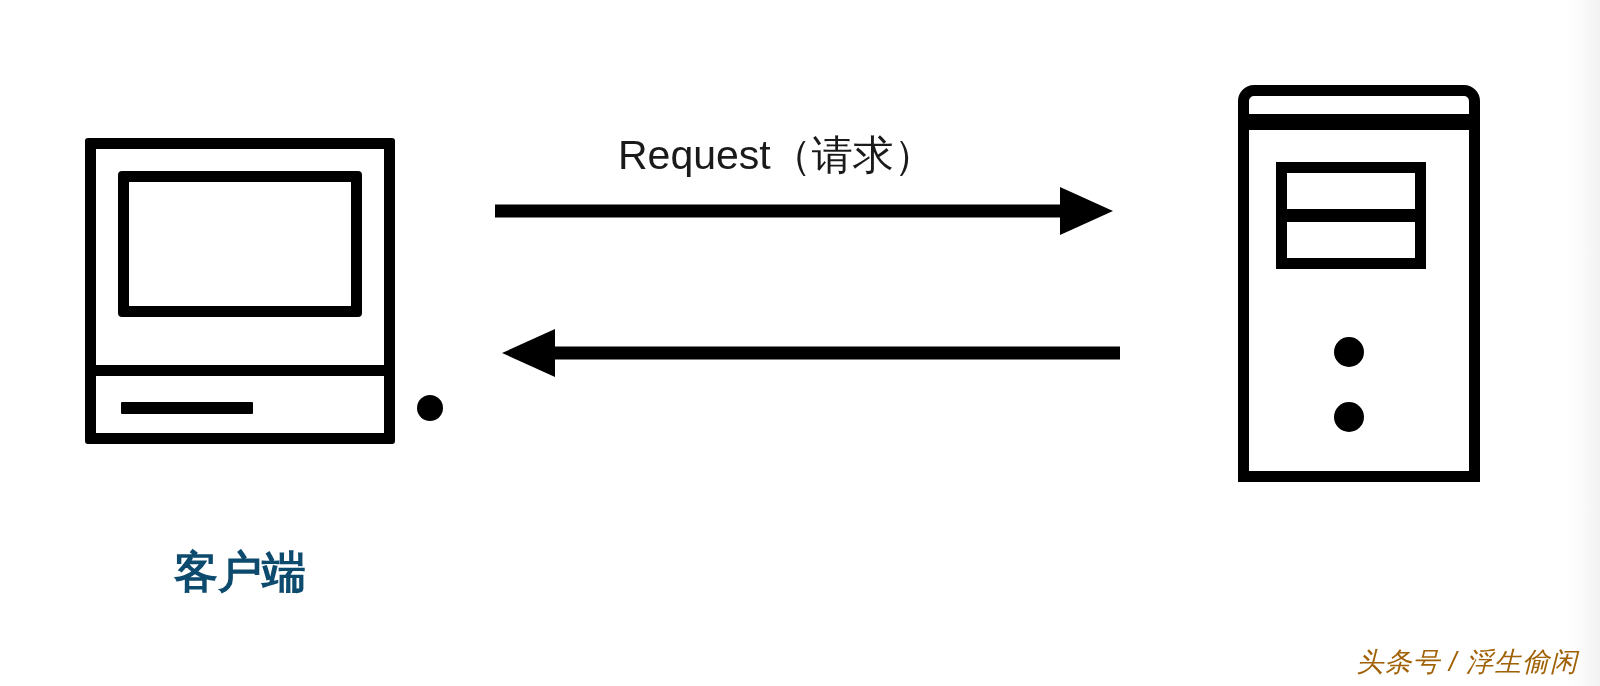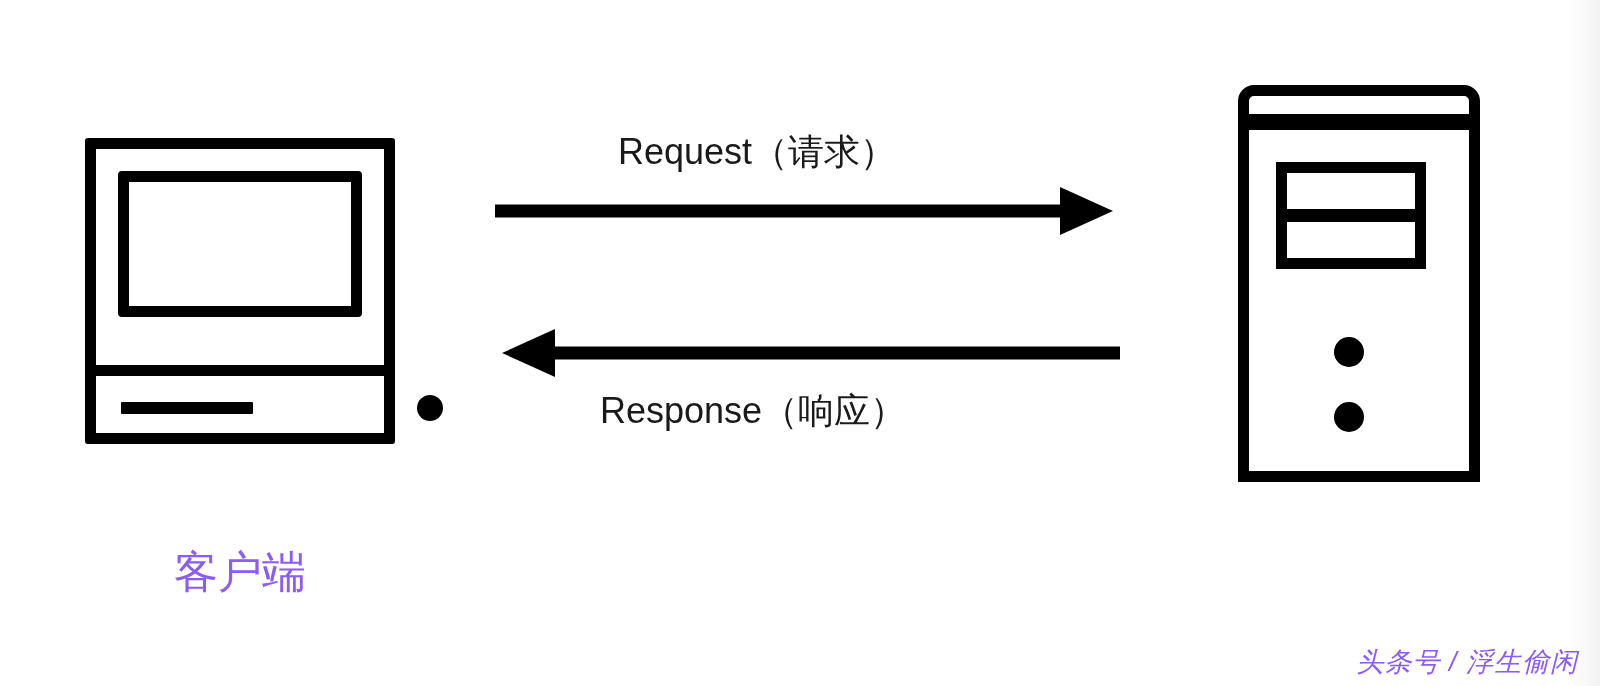--- a/index.html
+++ b/index.html
@@ -150,61 +150,61 @@
     width: 625px;
     height: 60px;
     overflow: visible;
   }
   .arrow-request { top: 182px; }
   .arrow-response { top: 324px; }
 
   
   .flow-label {
     position: absolute;
-    font-size: 36px;
+    font-size: 41px;
     color: #1a1a1a;
     white-space: nowrap;
     letter-spacing: 0px;
     font-weight: 400;
   }
   .label-request {
     left: 618px;
     top: 128px;
   }
   .label-response {
     left: 600px;
     top: 387px;
   }
 
   .node-label {
     position: absolute;
     font-size: 44px;
-    color: #8b5cf6;
+    color: #0c4a6e;
     white-space: nowrap;
-    font-weight: 400;
+    font-weight: 700;
     text-align: center;
   }
   .label-client {
     left: 85px;
     top: 543px;
     width: 310px;
   }
   .label-server {
     left: 1232px;
     top: 543px;
     width: 242px;
   }
 
   .watermark {
     position: absolute;
     right: 22px;
     bottom: 6px;
     font-size: 27px;
     font-style: italic;
-    color: #8b5cf6;
+    color: #a16207;
     white-space: nowrap;
     letter-spacing: 1px;
   }
 </style>
 </head>
 <body>
 
 <div id="stage">
 
   <div class="edge-band"></div>
@@ -230,17 +230,16 @@
   <div class="flow-label label-request">Request（请求）</div>
   <svg class="arrow-svg arrow-request" viewBox="0 0 625 60">
     <line x1="0" y1="29" x2="580" y2="29" stroke="#000000" stroke-width="13" stroke-linecap="butt"></line>
     <polygon points="565,5 618,29 565,53" fill="#000000"></polygon>
   </svg>
 
   <svg class="arrow-svg arrow-response" viewBox="0 0 625 60">
     <line x1="45" y1="29" x2="625" y2="29" stroke="#000000" stroke-width="13" stroke-linecap="butt"></line>
     <polygon points="60,5 7,29 60,53" fill="#000000"></polygon>
   </svg>
-  <div class="flow-label label-response">Response（响应）</div>
 
   <div class="watermark">头条号 / 浮生偷闲</div>
 
 </div>
 
 </body></html>

